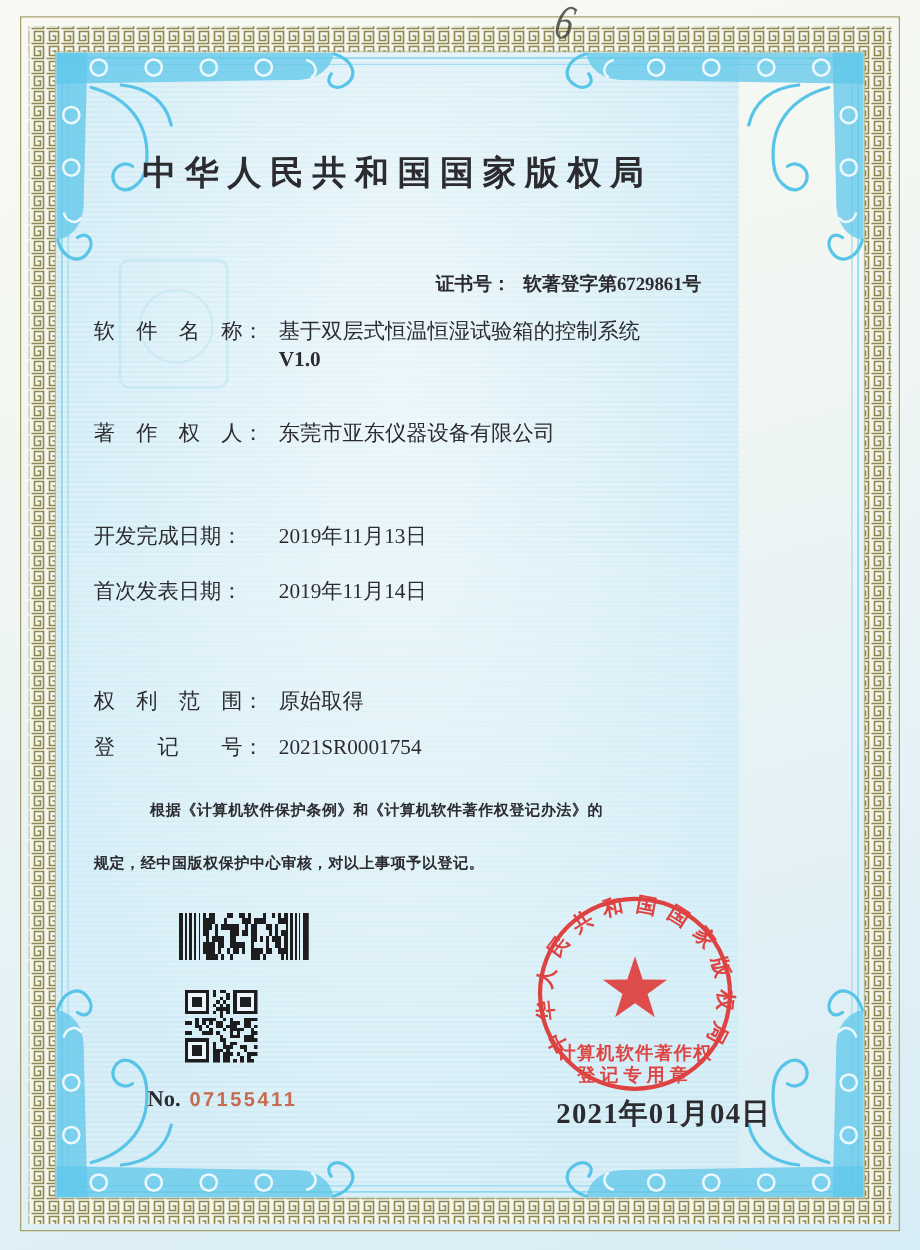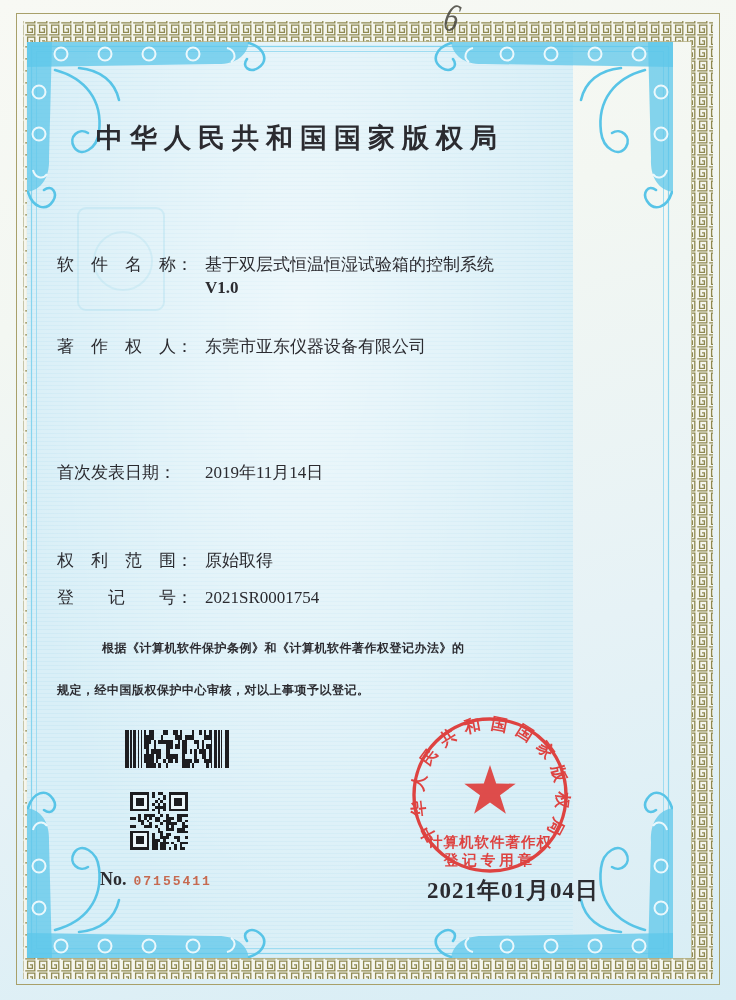--- a/index.html
+++ b/index.html
@@ -9,21 +9,21 @@
     background:linear-gradient(165deg,#f8f9f4 0%,#f3f7f2 28%,#e6f2f6 65%,#d7edf5 100%);
     font-family:"Liberation Serif","DejaVu Serif",serif;color:#2b2b30;
   }
   .handwritten{
     position:absolute;left:442px;top:-6px;z-index:9;
     font-style:italic;font-size:40px;font-weight:400;color:#45443c;
     transform:rotate(14deg) scaleX(.72);opacity:.85;
   }
   .gold-frame{position:absolute;left:0;top:0;width:736px;height:1000px}
   .blue-area{
-    position:absolute;left:27px;top:42px;width:546px;height:916px;
+    position:absolute;left:45px;top:42px;width:546px;height:916px;
     background:
       radial-gradient(ellipse at 50% 30%, rgba(255,255,255,.55), rgba(255,255,255,0) 75%),
       repeating-linear-gradient(0deg, rgba(118,194,224,.10) 0 1px, rgba(255,255,255,0) 1px 4px),
       #d9eff7;
   }
   .deco{position:absolute;left:0;top:0;width:646px;height:916px}
   .watermark{
     position:absolute;left:50px;top:165px;width:88px;height:104px;
     border:2px solid rgba(150,212,232,.45);border-radius:9px;opacity:.6;
   }
@@ -41,21 +41,21 @@
   .row .lab{display:inline-block;width:148px}
   .r0{top:212px}.v2{position:absolute;left:178px;top:236px;font-size:17px;font-weight:bold}
   .r1{top:294px}.r2{top:376px}.r3{top:420px}.r4{top:465px}.r5{top:508px}.r6{top:545px}
   .stmt{position:absolute;font-size:12px;font-weight:bold;letter-spacing:.5px;white-space:nowrap}
   .s1{left:75px;top:598px}
   .s2{left:30px;top:640px}
   .barcode{position:absolute;left:98px;top:688px;width:104px;height:38px}
   .qr{position:absolute;left:103px;top:750px;width:58px;height:58px}
   .serial{position:absolute;left:73px;top:827px;white-space:nowrap}
   .no-prefix{font-size:18px;font-weight:bold;color:#2b2b30}
-  .no-digits{font-family:Liberation Mono, monospace;font-size:13px;font-weight:bold;
+  .no-digits{font-family:Liberation Sans, sans-serif;font-size:16px;font-weight:bold;
     color:#c66a50;letter-spacing:2px;margin-left:7px}
   .seal{position:absolute;left:368px;top:658px;width:190px;height:190px;opacity:.9;z-index:4}
   .date{position:absolute;left:400px;top:833px;font-size:23px;font-weight:bold;
     letter-spacing:1px;z-index:6;white-space:nowrap}
 </style>
 </head>
 <body>
 
 <div class="page">
 
@@ -106,30 +106,36 @@
       <use href="#crn"></use>
       <use href="#crn" transform="translate(646,0) scale(-1,1)"></use>
       <use href="#crn" transform="translate(0,916) scale(1,-1)"></use>
       <use href="#crn" transform="translate(646,916) scale(-1,-1)"></use>
     </svg>
 
     <div class="watermark"></div>
 
     <div class="title1">中华人民共和国国家版权局</div>
 
+    <div class="certno">
+      <span class="cl">证书号：</span><span>软著登字第6729861号</span>
+    </div>
 
     <div class="row r0">
       <span class="lab">软　件　名　称：</span><span>基于双层式恒温恒湿试验箱的控制系统</span>
     </div>
     <div class="v2">V1.0</div>
 
     <div class="row r1">
       <span class="lab">著　作　权　人：</span><span>东莞市亚东仪器设备有限公司</span>
     </div>
 
+    <div class="row r2">
+      <span class="lab">开发完成日期：</span><span>2019年11月13日</span>
+    </div>
 
     <div class="row r3">
       <span class="lab">首次发表日期：</span><span>2019年11月14日</span>
     </div>
 
 
     <div class="row r5">
       <span class="lab">权　利　范　围：</span><span>原始取得</span>
     </div>
 

